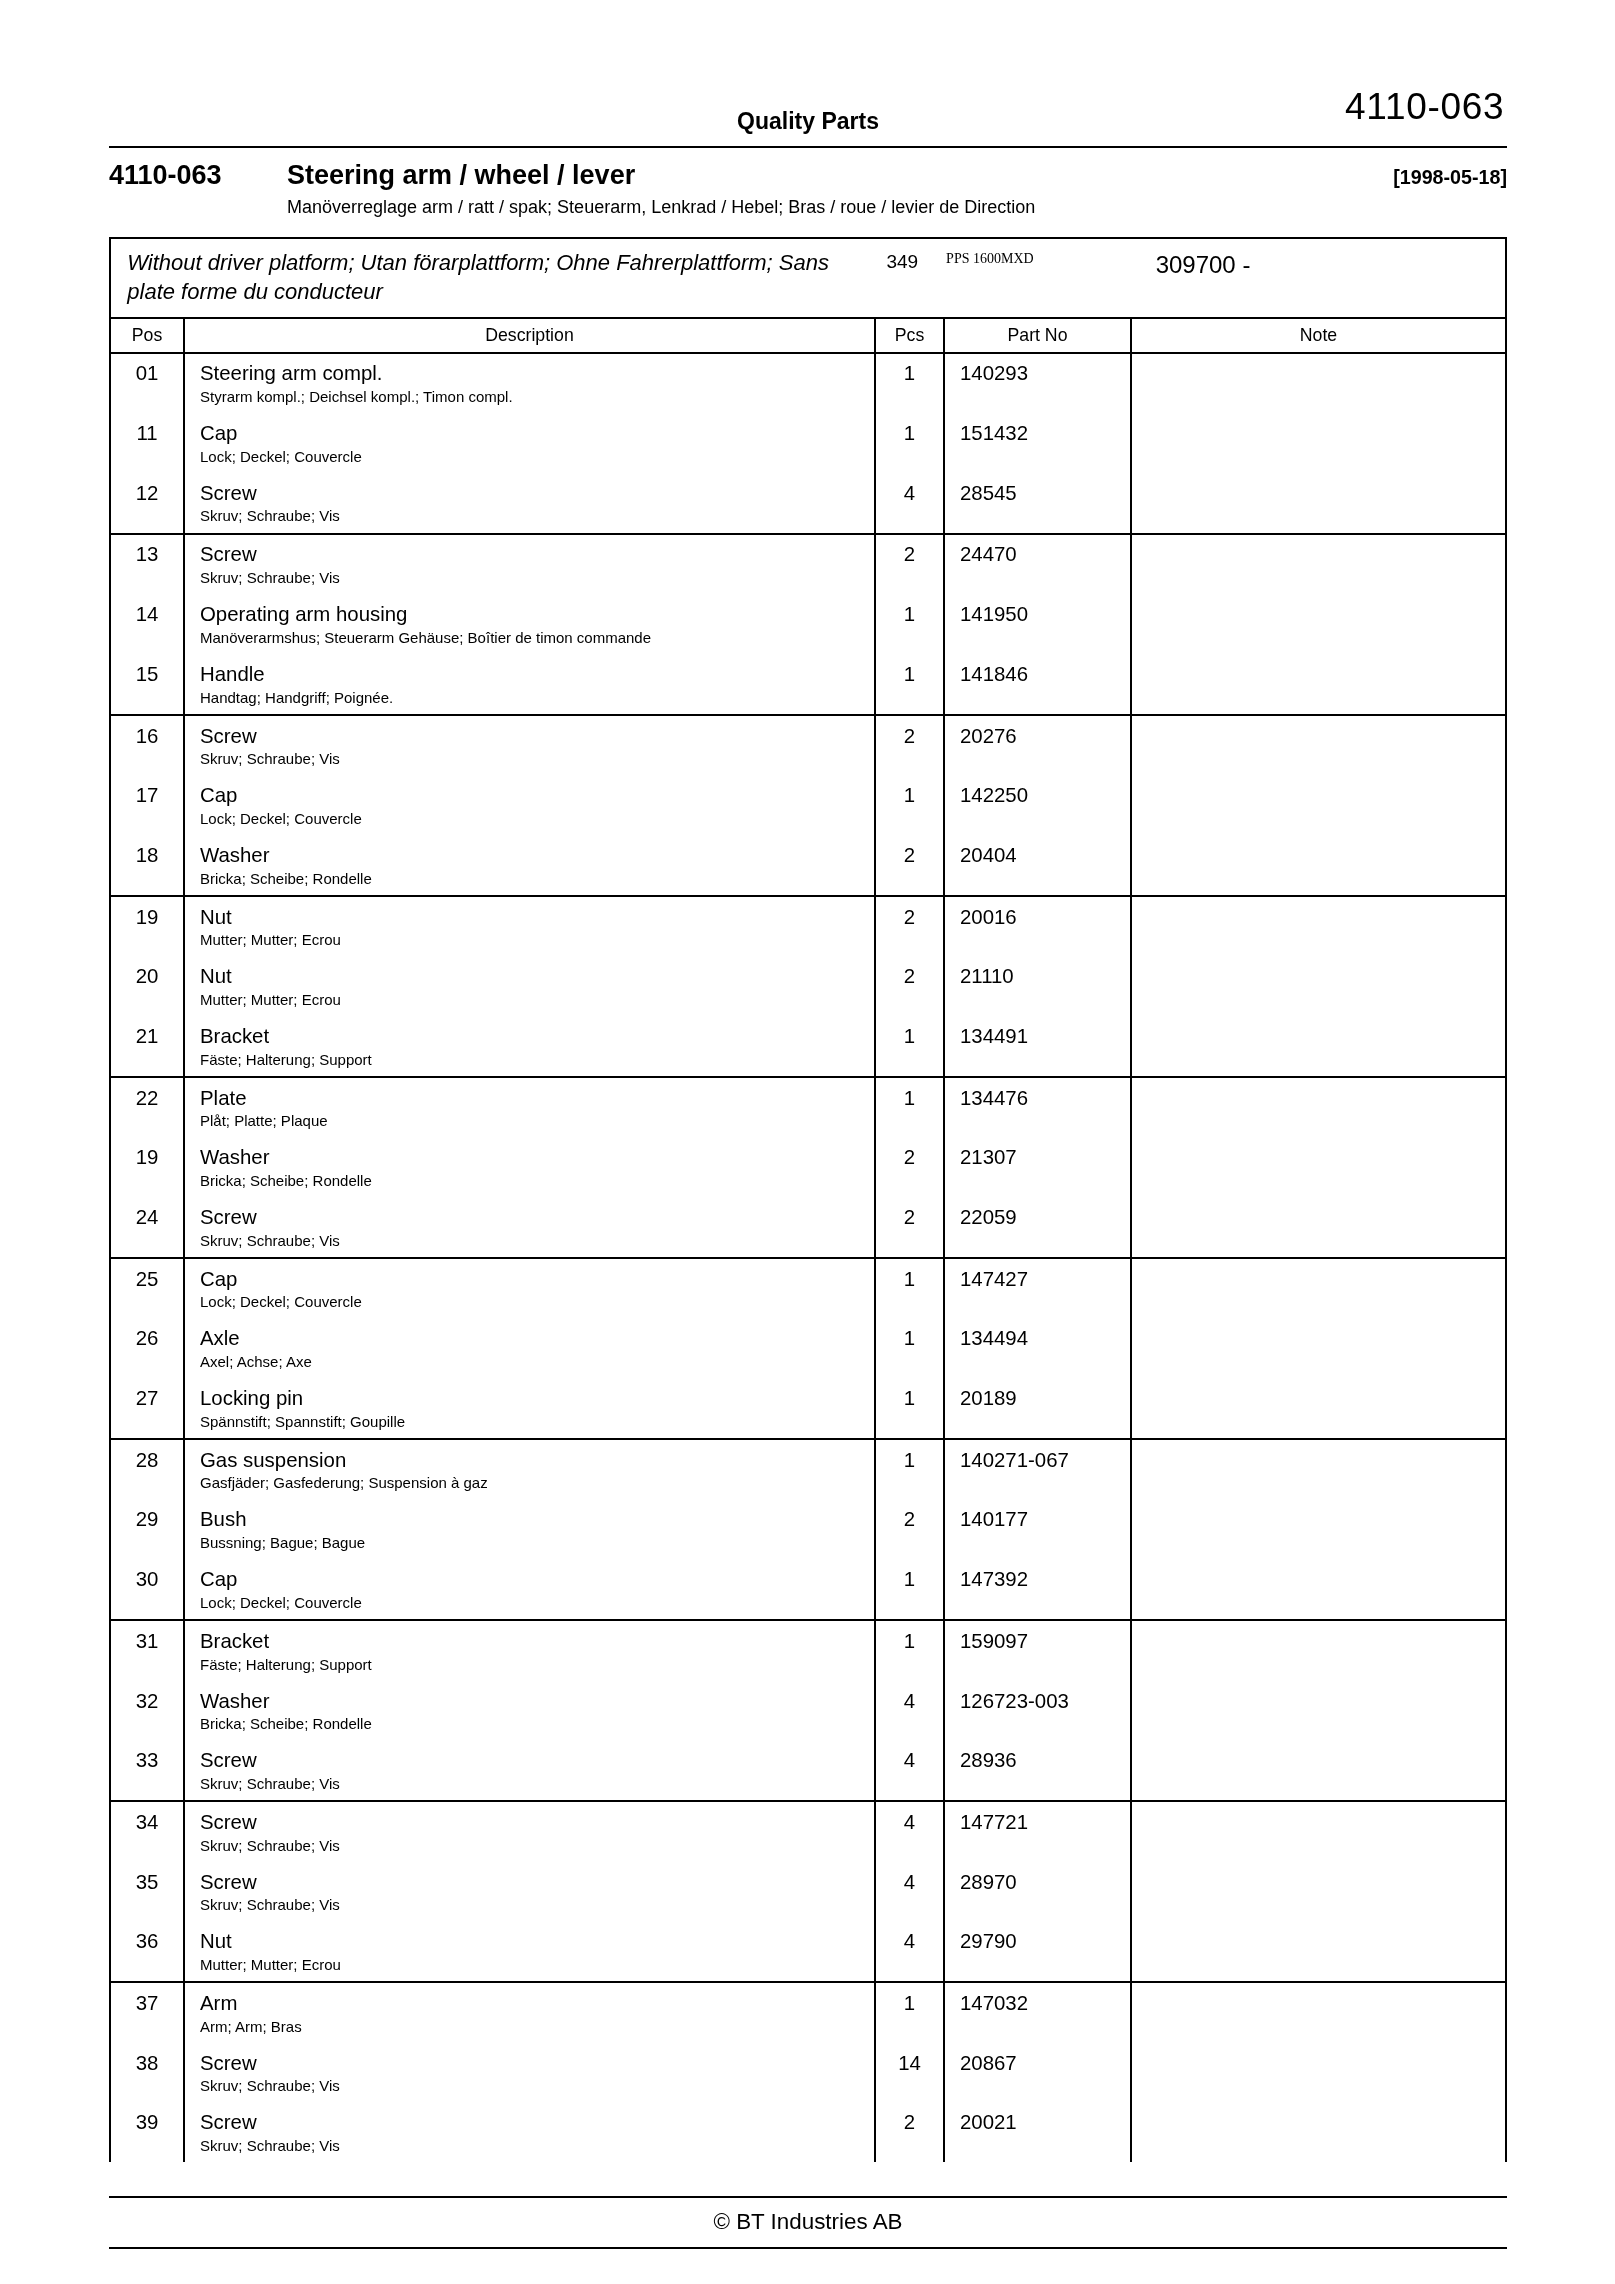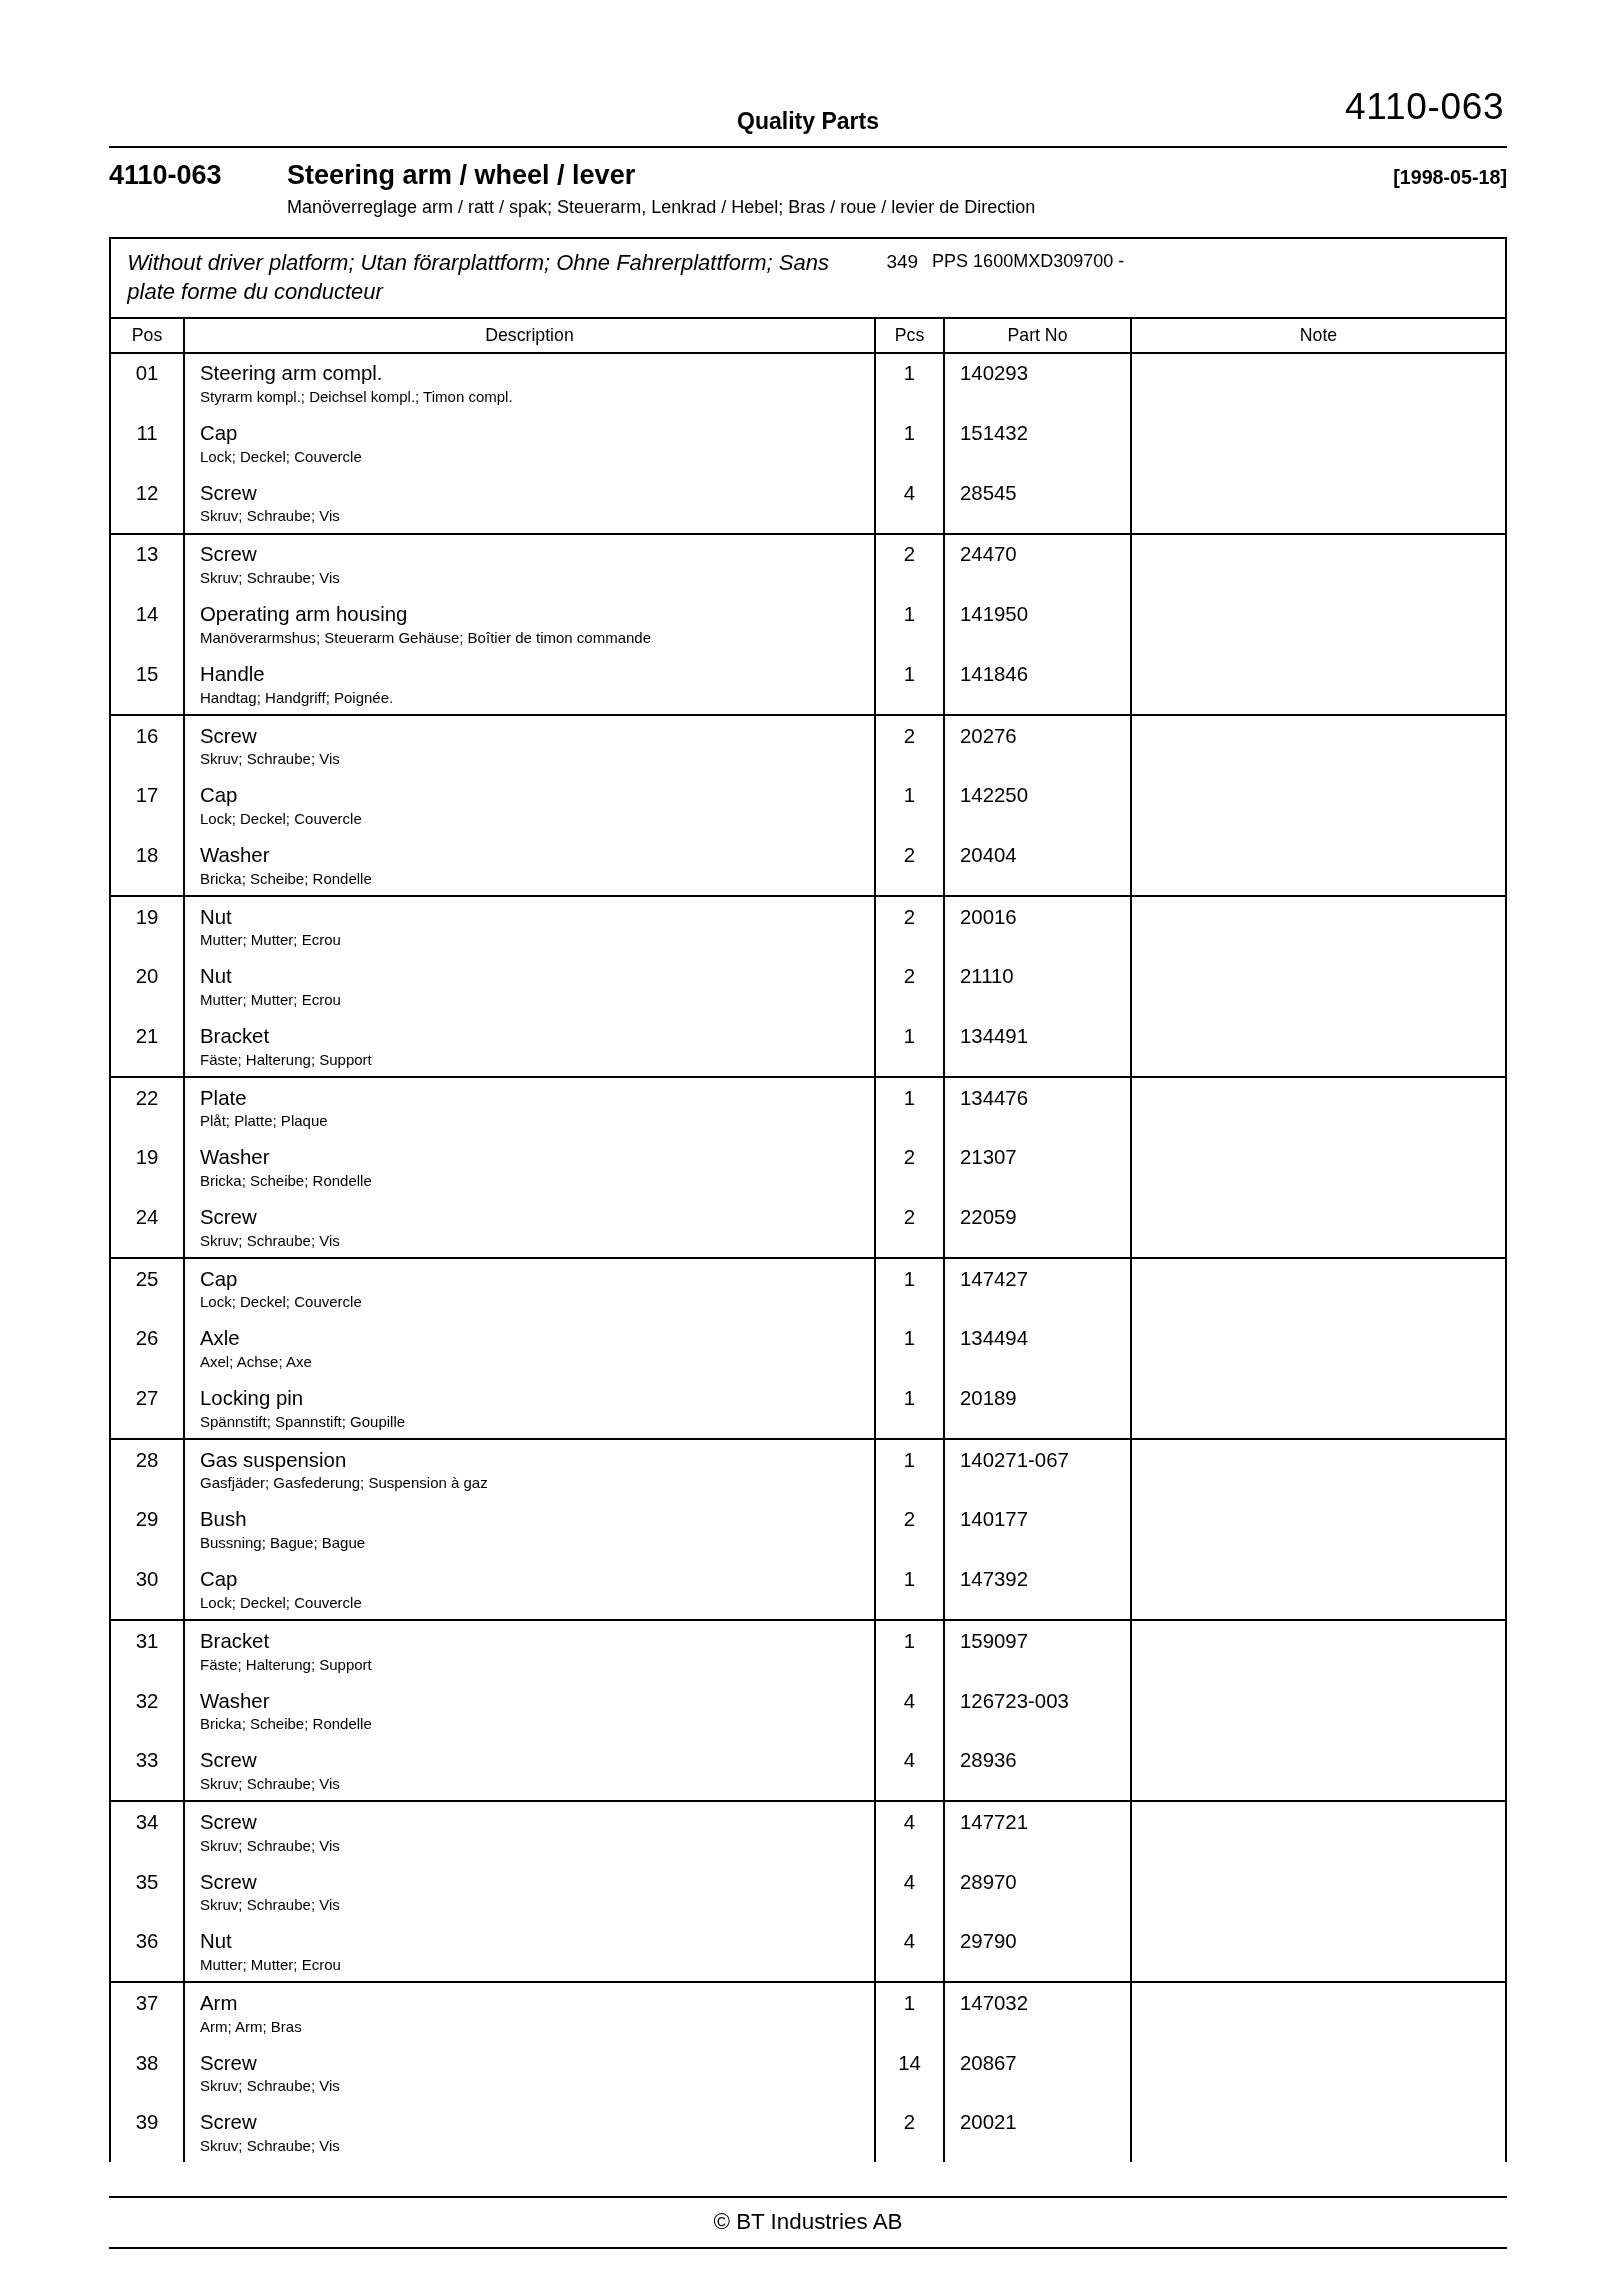--- a/index.html
+++ b/index.html
@@ -32,22 +32,22 @@
   .title-number { font-size: 27px; width: 178px; flex: none; }
   .title-text { font-size: 27px; flex: 1 1 auto; }
   .title-date { font-size: 19.7px; flex: none; }
   .subtitle { margin-left: 178px; margin-top: 5.4px; font-size: 18px; }
 
   
   .parts-box { margin-top: 19px; border: 2px solid #000; border-bottom: none; }
   .variant-header { display: flex; align-items: flex-start; border-bottom: 2px solid #000; padding: 9.5px 13.6px 11px 16.3px; }
   .variant-text { width: 751px; flex: none; font-style: italic; font-size: 22px; line-height: 1.32; }
   .variant-code  { flex: none; margin-left: 8.1px; font-size: 19px; padding-top: 2.7px; }
-  .variant-model { flex: none; margin-left: 14px; font-size: 18px; padding-top: 2.7px; }
-  .variant-serial{ flex: none; font-size: 18px; padding-top: 2.7px; }
+  .variant-model { flex: none; margin-left: 28px; font-size: 14px; padding-top: 2.7px; font-family: Liberation Serif, serif; }
+  .variant-serial{ flex: none; margin-left: 122px; font-size: 24px; padding-top: 2.7px; }
 
   table.parts { width: 100%; border-collapse: collapse; table-layout: fixed; }
   col.w-pos  { width: 73px; }
   col.w-desc { width: 691px; }
   col.w-pcs  { width: 69px; }
   col.w-part { width: 187px; }
   col.w-note { width: auto; }
 
   .parts th, .parts td { border-left: 2px solid #000; vertical-align: top; }
   .parts th:first-child, .parts td:first-child { border-left: none; }

